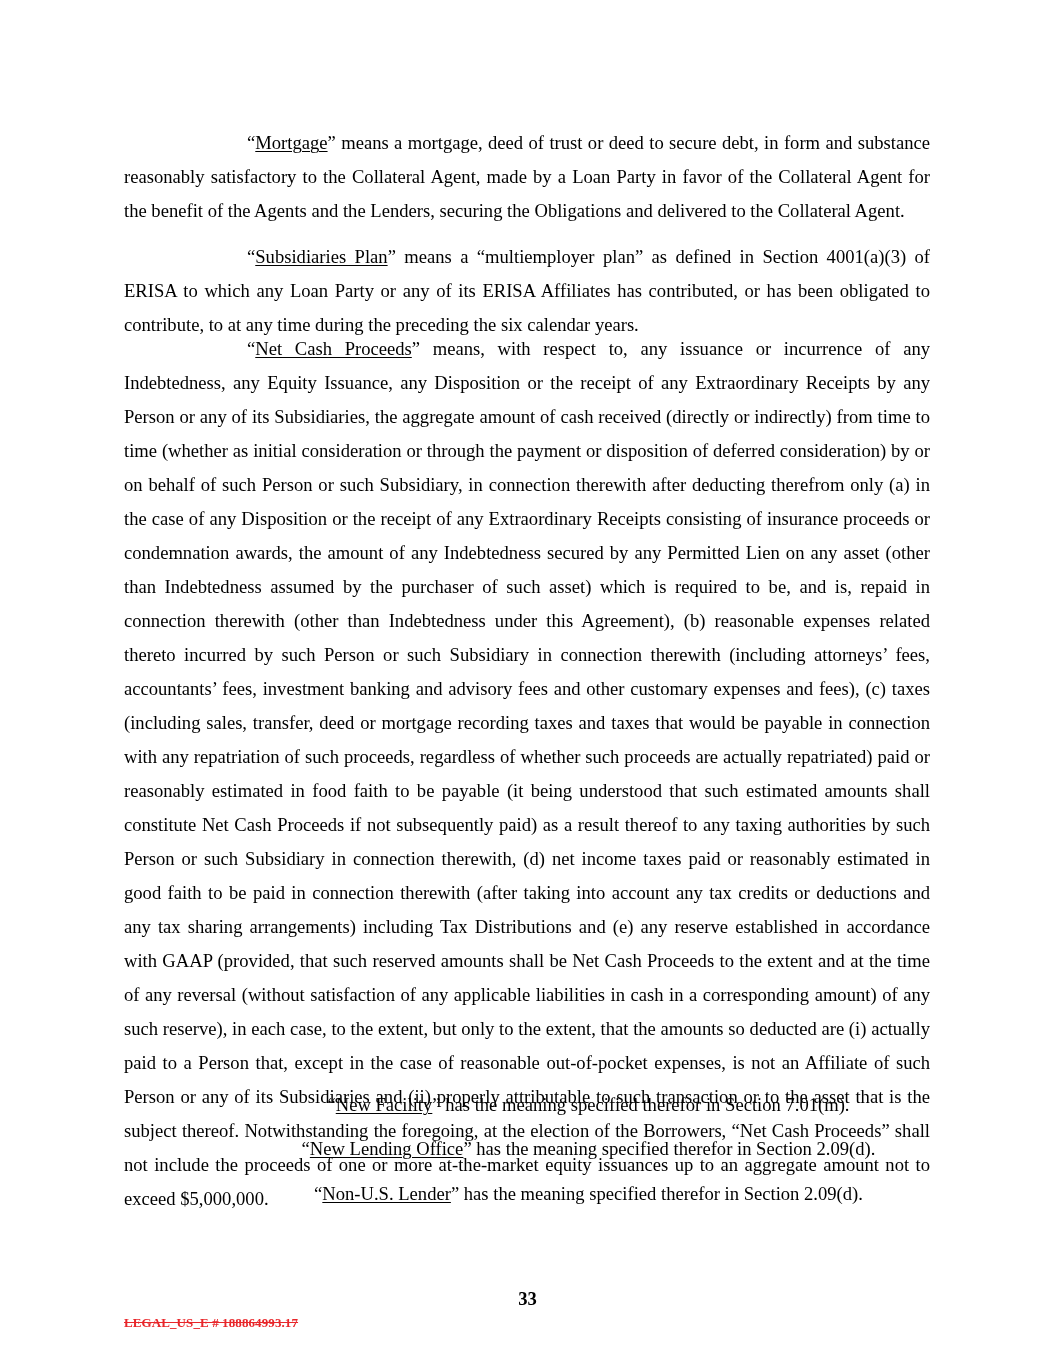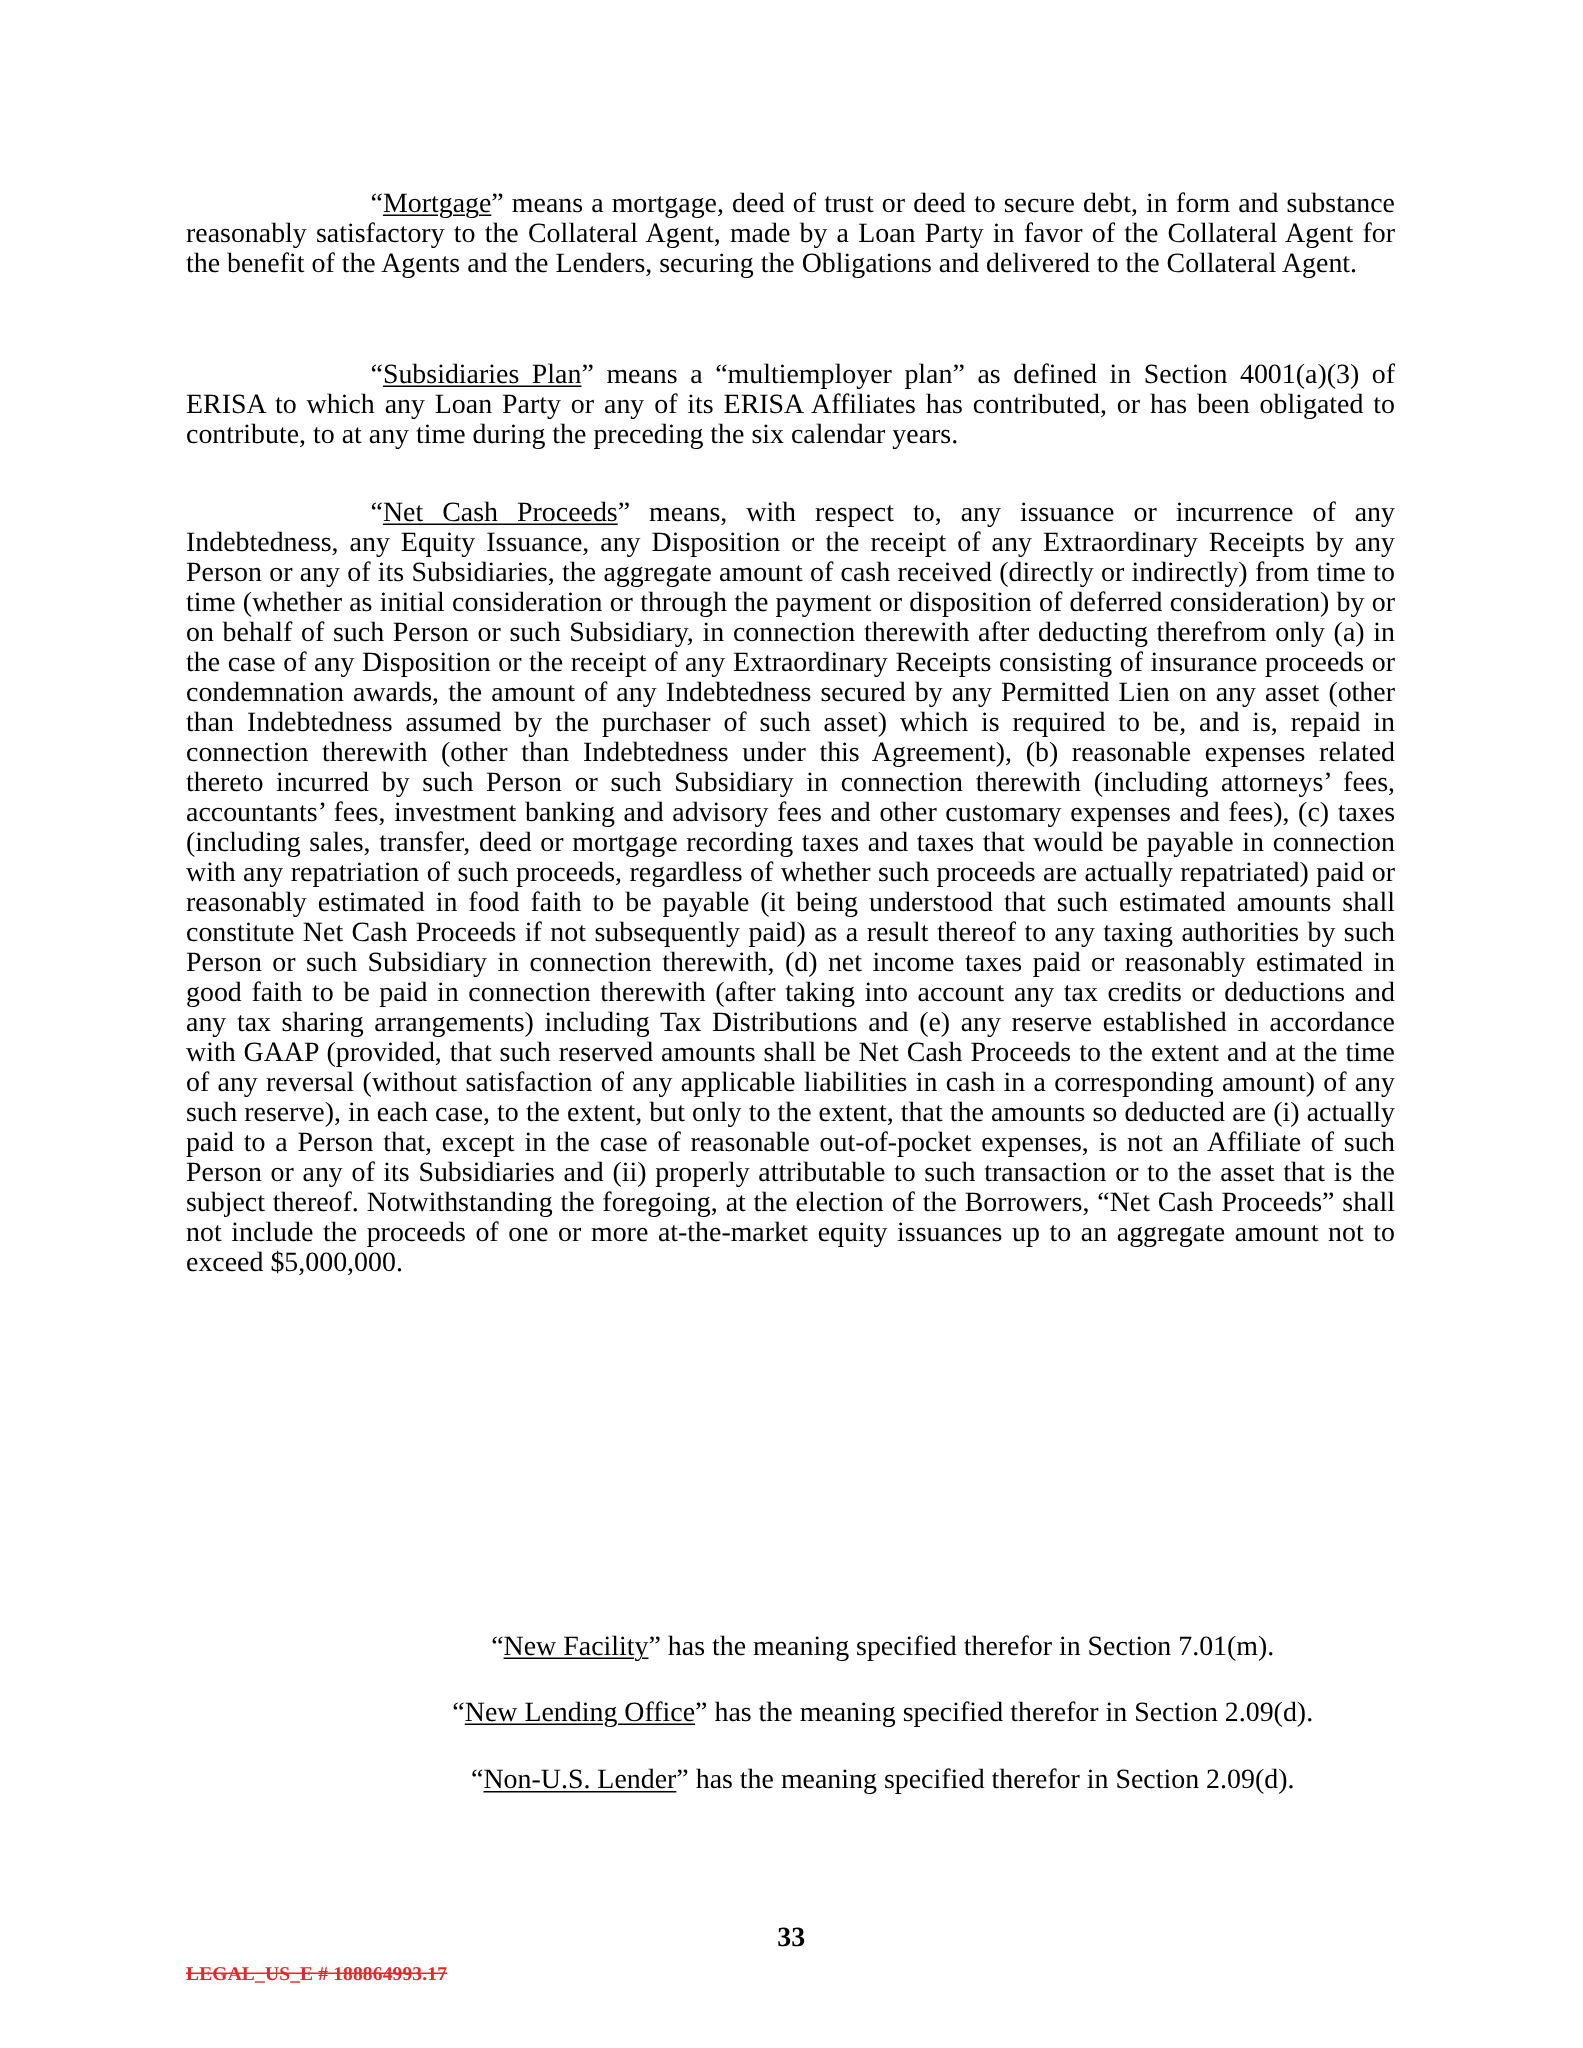--- a/index.html
+++ b/index.html
@@ -2,21 +2,21 @@
 <html><head>
 <meta charset="utf-8">
 <style>
   html, body { margin: 0; padding: 0; background: #ffffff; }
   body { width: 1055px; height: 1365px; position: relative; overflow: hidden; }
   .page {
     position: absolute; left: 0; top: 0; width: 1055px; height: 1365px;
     font-family: "Liberation Serif", "DejaVu Serif", serif;
     color: #000000;
     font-size: 18.6px;
-    line-height: 20px;
+    line-height: 34px;
   }
   .para {
     position: absolute;
     left: 124px;
     width: 806px;
     margin: 0;
     text-align: justify;
     text-indent: 123px;
   }
   .para.single { text-align: center; }

